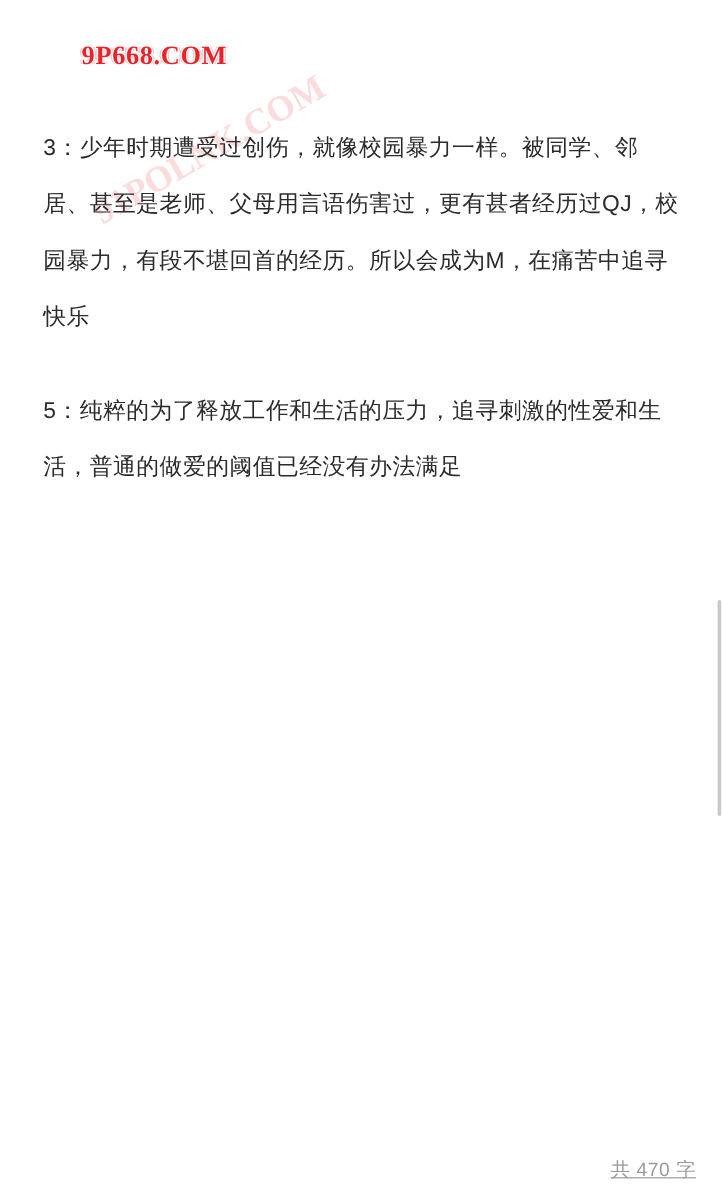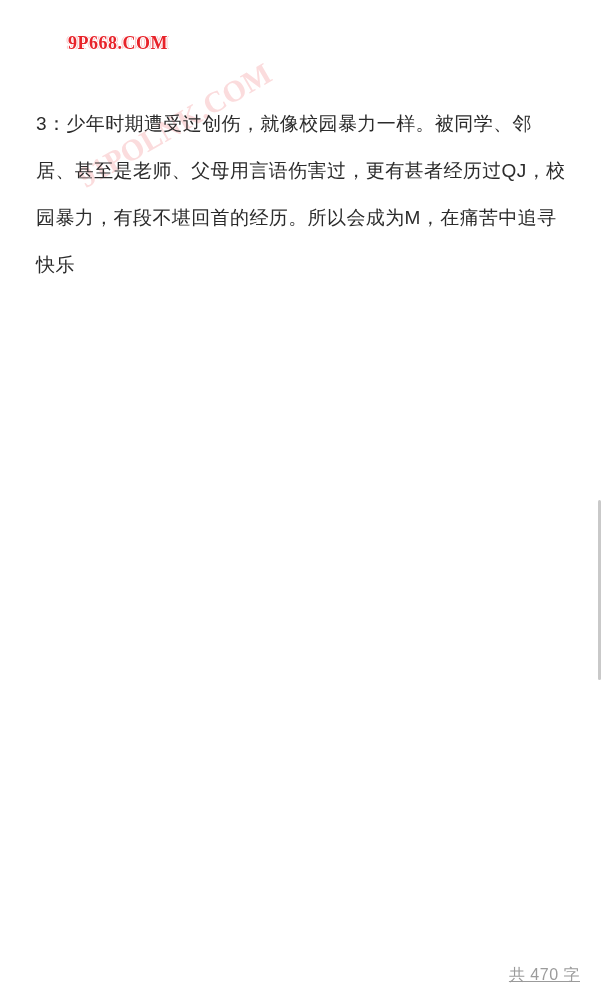--- a/index.html
+++ b/index.html
@@ -20,21 +20,21 @@
     background: #ffffff;
   }
 
   
   .logo {
     position: absolute;
     left: 68px;
     top: 33px;
     font-family: "Liberation Serif", serif;
     font-weight: bold;
-    font-size: 18px;
+    font-size: 22px;
     letter-spacing: 0.5px;
     color: #e8232a;
     -webkit-text-stroke: 0px;
     text-shadow:
       1px 0 0 #ffffff, -1px 0 0 #ffffff, 0 1px 0 #ffffff, 0 -1px 0 #ffffff,
       2px 0 0 #f6c9cb, -2px 0 0 #f6c9cb;
     white-space: nowrap;
   }
 
   
@@ -105,20 +105,21 @@
 <body>
 
 <div class="page">
 
   <div class="logo">9P668.COM</div>
 
   <div class="watermark">91POLNK.COM</div>
 
   <div class="content">
     <p class="para">3：少年时期遭受过创伤，就像校园暴力一样。被同学、邻居、甚至是老师、父母用言语伤害过，更有甚者经历过QJ，校园暴力，有段不堪回首的经历。所以会成为M，在痛苦中追寻快乐</p>
+    <p class="para">5：纯粹的为了释放工作和生活的压力，追寻刺激的性爱和生活，普通的做爱的阈值已经没有办法满足</p>
   </div>
 
   <div class="footer">共 470 字</div>
 
   <div class="scrollbar-track">
     <div class="scrollbar-thumb"></div>
   </div>
 
 </div>
 

